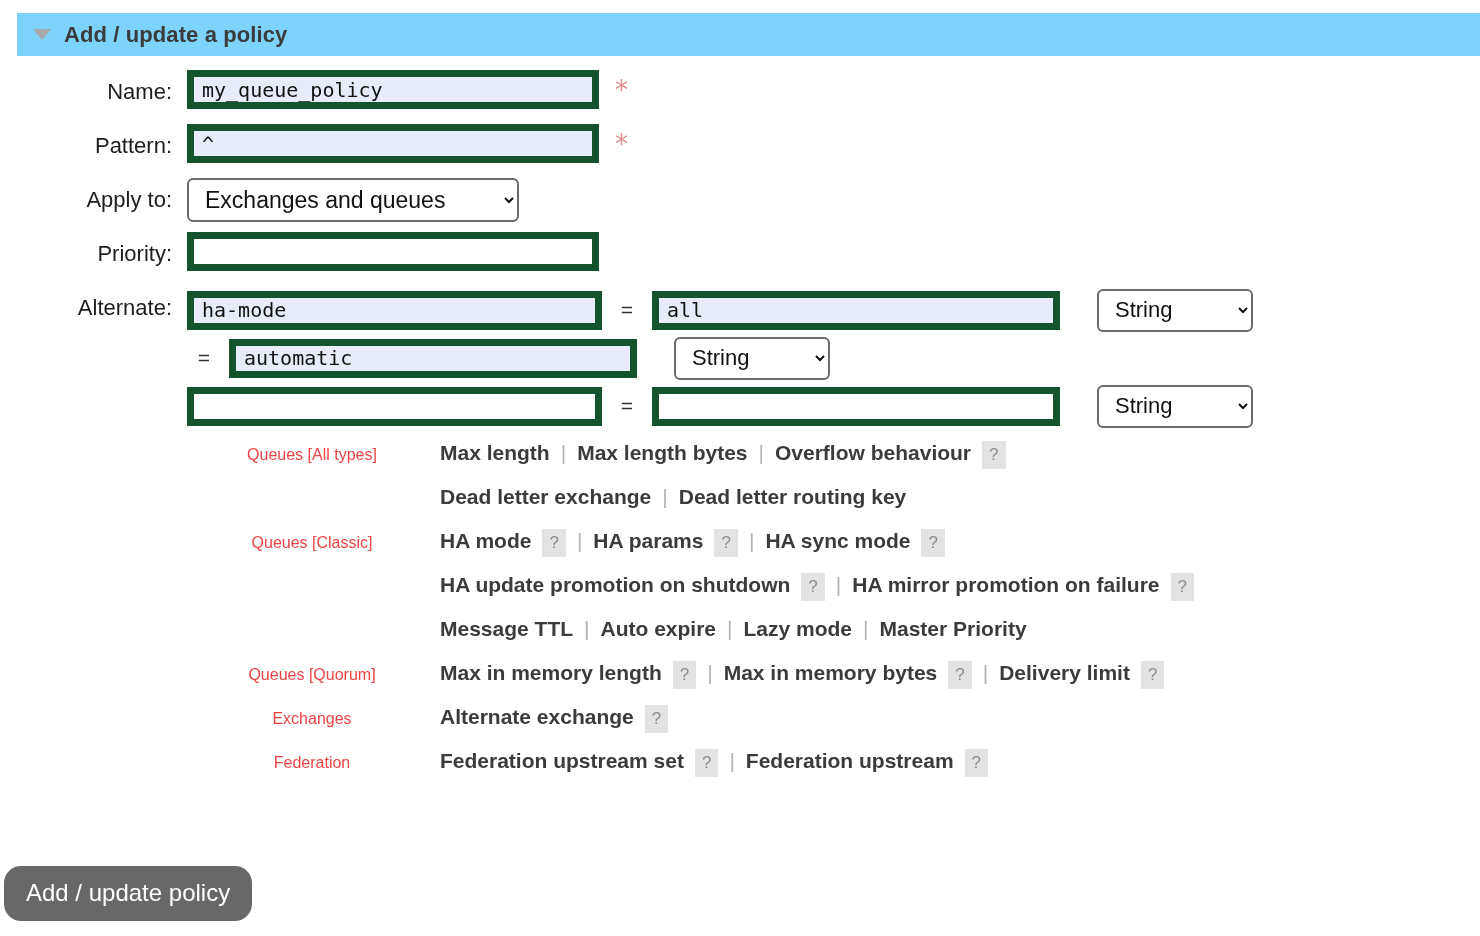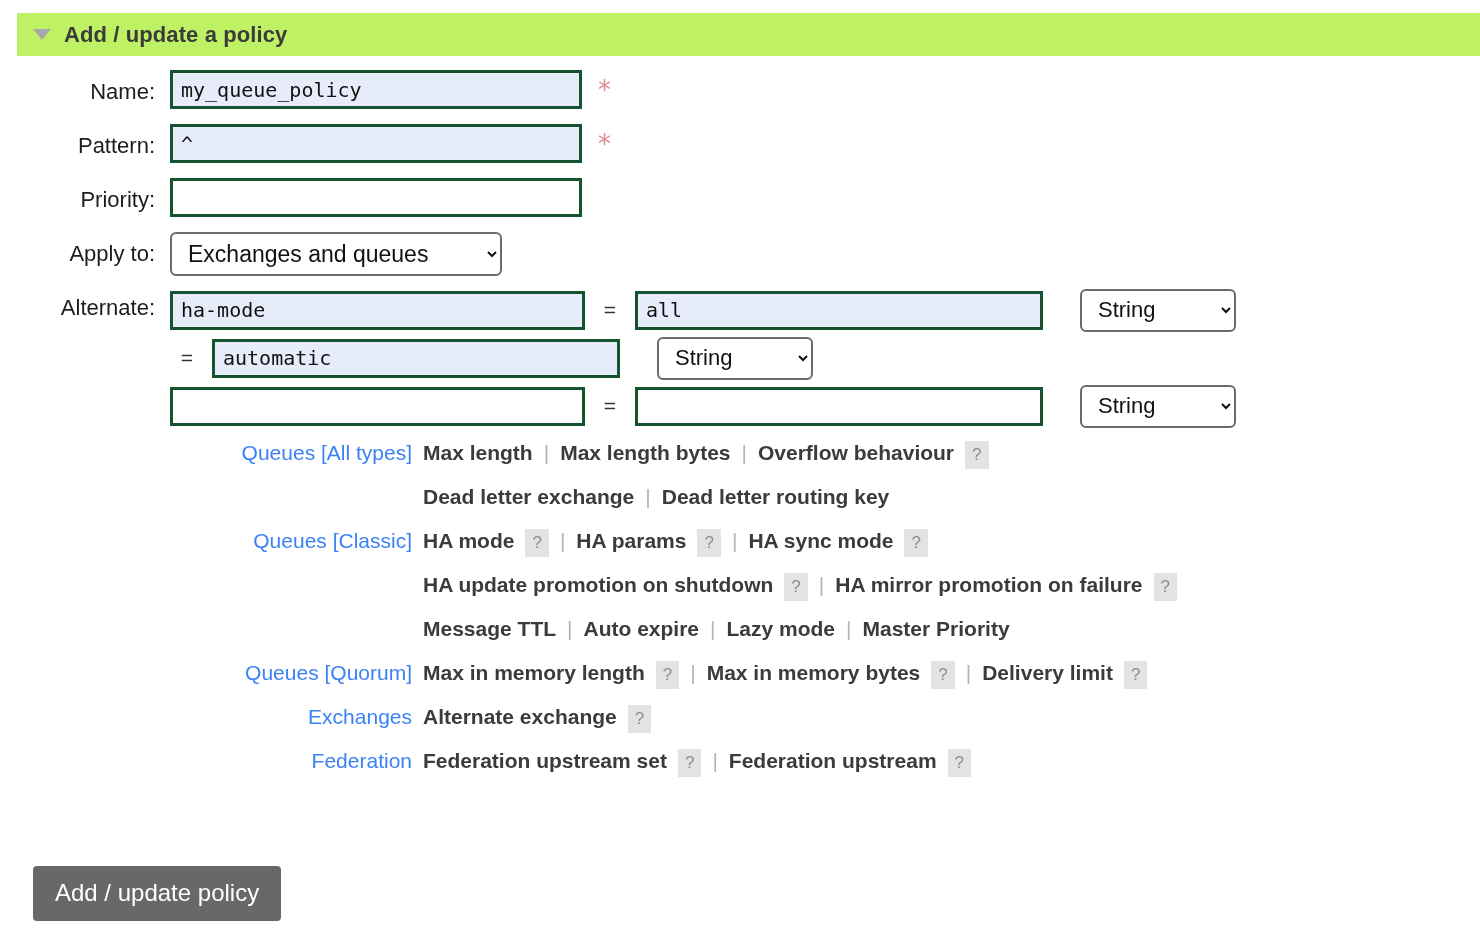--- a/index.html
+++ b/index.html
@@ -10,21 +10,21 @@
     background: #ffffff;
     font-family: "Liberation Sans", sans-serif;
     overflow: hidden;
   }
 
   
   .section-header {
     position: absolute;
     left: 17px; top: 13px;
     width: 1463px; height: 43px;
-    background: #bef264;
+    background: #7dd3fc;
     display: flex;
     align-items: center;
   }
   .triangle {
     width: 0; height: 0;
     margin-left: 16px;
     border-left: 9px solid transparent;
     border-right: 9px solid transparent;
     border-top: 11px solid #a8a8a8;
   }
@@ -32,21 +32,21 @@
     margin-left: 13px;
     font-size: 22px;
     font-weight: bold;
     color: #3b3b3b;
     letter-spacing: 0.1px;
   }
 
   
   .form {
     position: absolute;
-    left: 0; top: 70px;
+    left: 17px; top: 70px;
     width: 1276px;
   }
   .row {
     display: flex;
     align-items: flex-start;
     margin-bottom: 10px;
   }
   .label-cell {
     width: 155px;
     text-align: right;
@@ -61,21 +61,21 @@
     display: flex;
     align-items: center;
   }
 
   input.txt {
     font-family: "DejaVu Sans Mono", "Liberation Mono", monospace;
     font-size: 20px;
     color: #111;
     height: 39px;
     padding: 2px 6px 2px 8px;
-    border: 3px solid #14532d;
+    border: 7px solid #14532d;
     background: #e7ecfa;
     outline: none;
   }
   input.txt.empty { background: #ffffff; }
   input.name-input  { width: 412px; }
   input.pattern-input { width: 412px; }
   input.priority-input {
     width: 412px;
     font-family: "Liberation Sans", sans-serif;
   }
@@ -129,23 +129,23 @@
   .hints {
     margin-top: 11px;
   }
   .hint-row {
     display: flex;
     align-items: baseline;
     min-height: 44px;
   }
   .hint-cat {
     width: 242px;
-    text-align: right;
-    font-size: 21px;
-    color: #3b82f6;
+    text-align: center;
+    font-size: 16px;
+    color: #ef4444;
     white-space: nowrap;
     padding-left: 8px;
   }
   .hint-links {
     display: flex;
     flex-wrap: nowrap;
     padding-left: 11px;
   }
   .hlink {
     font-size: 21px;
@@ -168,27 +168,27 @@
     line-height: 1;
     padding: 5px 7px 6px 7px;
     margin: 0 0 0 11px;
     cursor: pointer;
     font-family: "Liberation Sans", sans-serif;
   }
 
   
   .submit-btn {
     position: absolute;
-    left: 33px; top: 866px;
+    left: 4px; top: 866px;
     background: #686868;
     color: #ffffff;
     font-family: "Liberation Sans", sans-serif;
     font-size: 24px;
     border: none;
-    border-radius: 4px;
+    border-radius: 17px;
     padding: 13px 22px 14px 22px;
     cursor: pointer;
   }
 </style>
 </head>
 <body>
 
 <div class="section-header">
   <span class="triangle"></span>
   <span class="section-title">Add / update a policy</span>
@@ -202,36 +202,36 @@
       <input class="txt name-input" type="text" value="my_queue_policy" style="">
       <span class="star">*</span>
     </div>
   </div>
 
   <div class="row">
     <div class="label-cell">Pattern:</div>
     <div class="field-cell">
       <input class="txt pattern-input" type="text" value="^" style="">
       <span class="star">*</span>
-    </div>
-  </div>
-
-  <div class="row">
-    <div class="label-cell">Priority:</div>
-    <div class="field-cell">
-      <input class="txt priority-input empty" type="text" value="" style="">
     </div>
   </div>
 
   <div class="row">
     <div class="label-cell">Apply to:</div>
     <div class="field-cell">
       <select class="sel applyto">
         <option>Exchanges and queues</option>
       </select>
+    </div>
+  </div>
+
+  <div class="row">
+    <div class="label-cell">Priority:</div>
+    <div class="field-cell">
+      <input class="txt priority-input empty" type="text" value="" style="">
     </div>
   </div>
 
   <div class="row">
     <div class="label-cell">Alternate:</div>
     <div class="field-cell" style="flex-direction:column; align-items:flex-start;">
 
       <div class="defn-row">
         <input class="txt defn-key" type="text" value="ha-mode" style="">
         <span class="eq">=</span>

